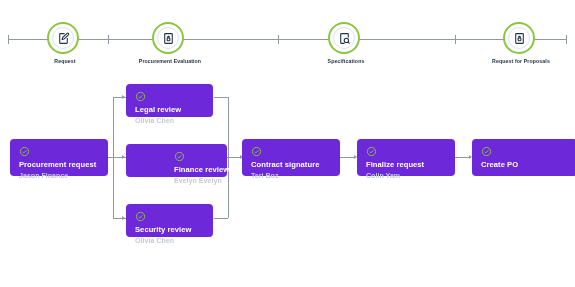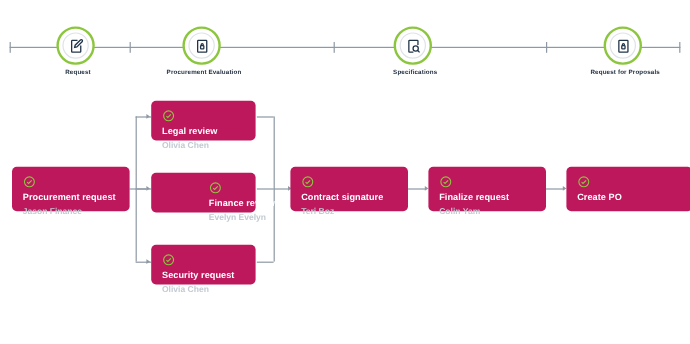--- a/index.html
+++ b/index.html
@@ -85,21 +85,21 @@
     white-space: nowrap;
     font-size: 5.2px;
     font-weight: bold;
     color: #243143;
     letter-spacing: .12px;
   }
 
   
   .card {
     position: absolute;
-    background: #be185d;
+    background: #6d28d9;
     border-radius: 4px;
     box-sizing: border-box;
     padding: 7px 9px 8px 9px;
   }
   .card-check {
     width: 11px;
     height: 11px;
     display: block;
     margin-bottom: 3px;
   }
@@ -234,35 +234,35 @@
 
   <div class="card" style="left:126px; top:84px; width:87px; height:33px;">
     <svg class="card-check" viewBox="0 0 24 24" fill="none" stroke="#8cc63e" stroke-width="2">
       <circle cx="12" cy="12" r="9"></circle>
       <path d="M8 12.4l2.6 2.6L16.2 9.2"></path>
     </svg>
     <div class="card-title">Legal review</div>
     <div class="card-sub">Olivia Chen</div>
   </div>
 
-  <div class="card" style="left:126px; top:144px; width:87px; height:33px;padding-left:48px;">
+  <div class="card" style="left:126px; top:144px; width:101px; height:33px;padding-left:48px;">
     <svg class="card-check" viewBox="0 0 24 24" fill="none" stroke="#8cc63e" stroke-width="2">
       <circle cx="12" cy="12" r="9"></circle>
       <path d="M8 12.4l2.6 2.6L16.2 9.2"></path>
     </svg>
     <div class="card-title">Finance review</div>
     <div class="card-sub">Evelyn Evelyn</div>
   </div>
 
   <div class="card" style="left:126px; top:204px; width:87px; height:33px;">
     <svg class="card-check" viewBox="0 0 24 24" fill="none" stroke="#8cc63e" stroke-width="2">
       <circle cx="12" cy="12" r="9"></circle>
       <path d="M8 12.4l2.6 2.6L16.2 9.2"></path>
     </svg>
-    <div class="card-title">Security request</div>
+    <div class="card-title">Security review</div>
     <div class="card-sub">Olivia Chen</div>
   </div>
 
   <div class="card" style="left:357px; top:139px; width:98px; height:37px;">
     <svg class="card-check" viewBox="0 0 24 24" fill="none" stroke="#8cc63e" stroke-width="2">
       <circle cx="12" cy="12" r="9"></circle>
       <path d="M8 12.4l2.6 2.6L16.2 9.2"></path>
     </svg>
     <div class="card-title">Finalize request</div>
     <div class="card-sub">Colin Yam</div>

